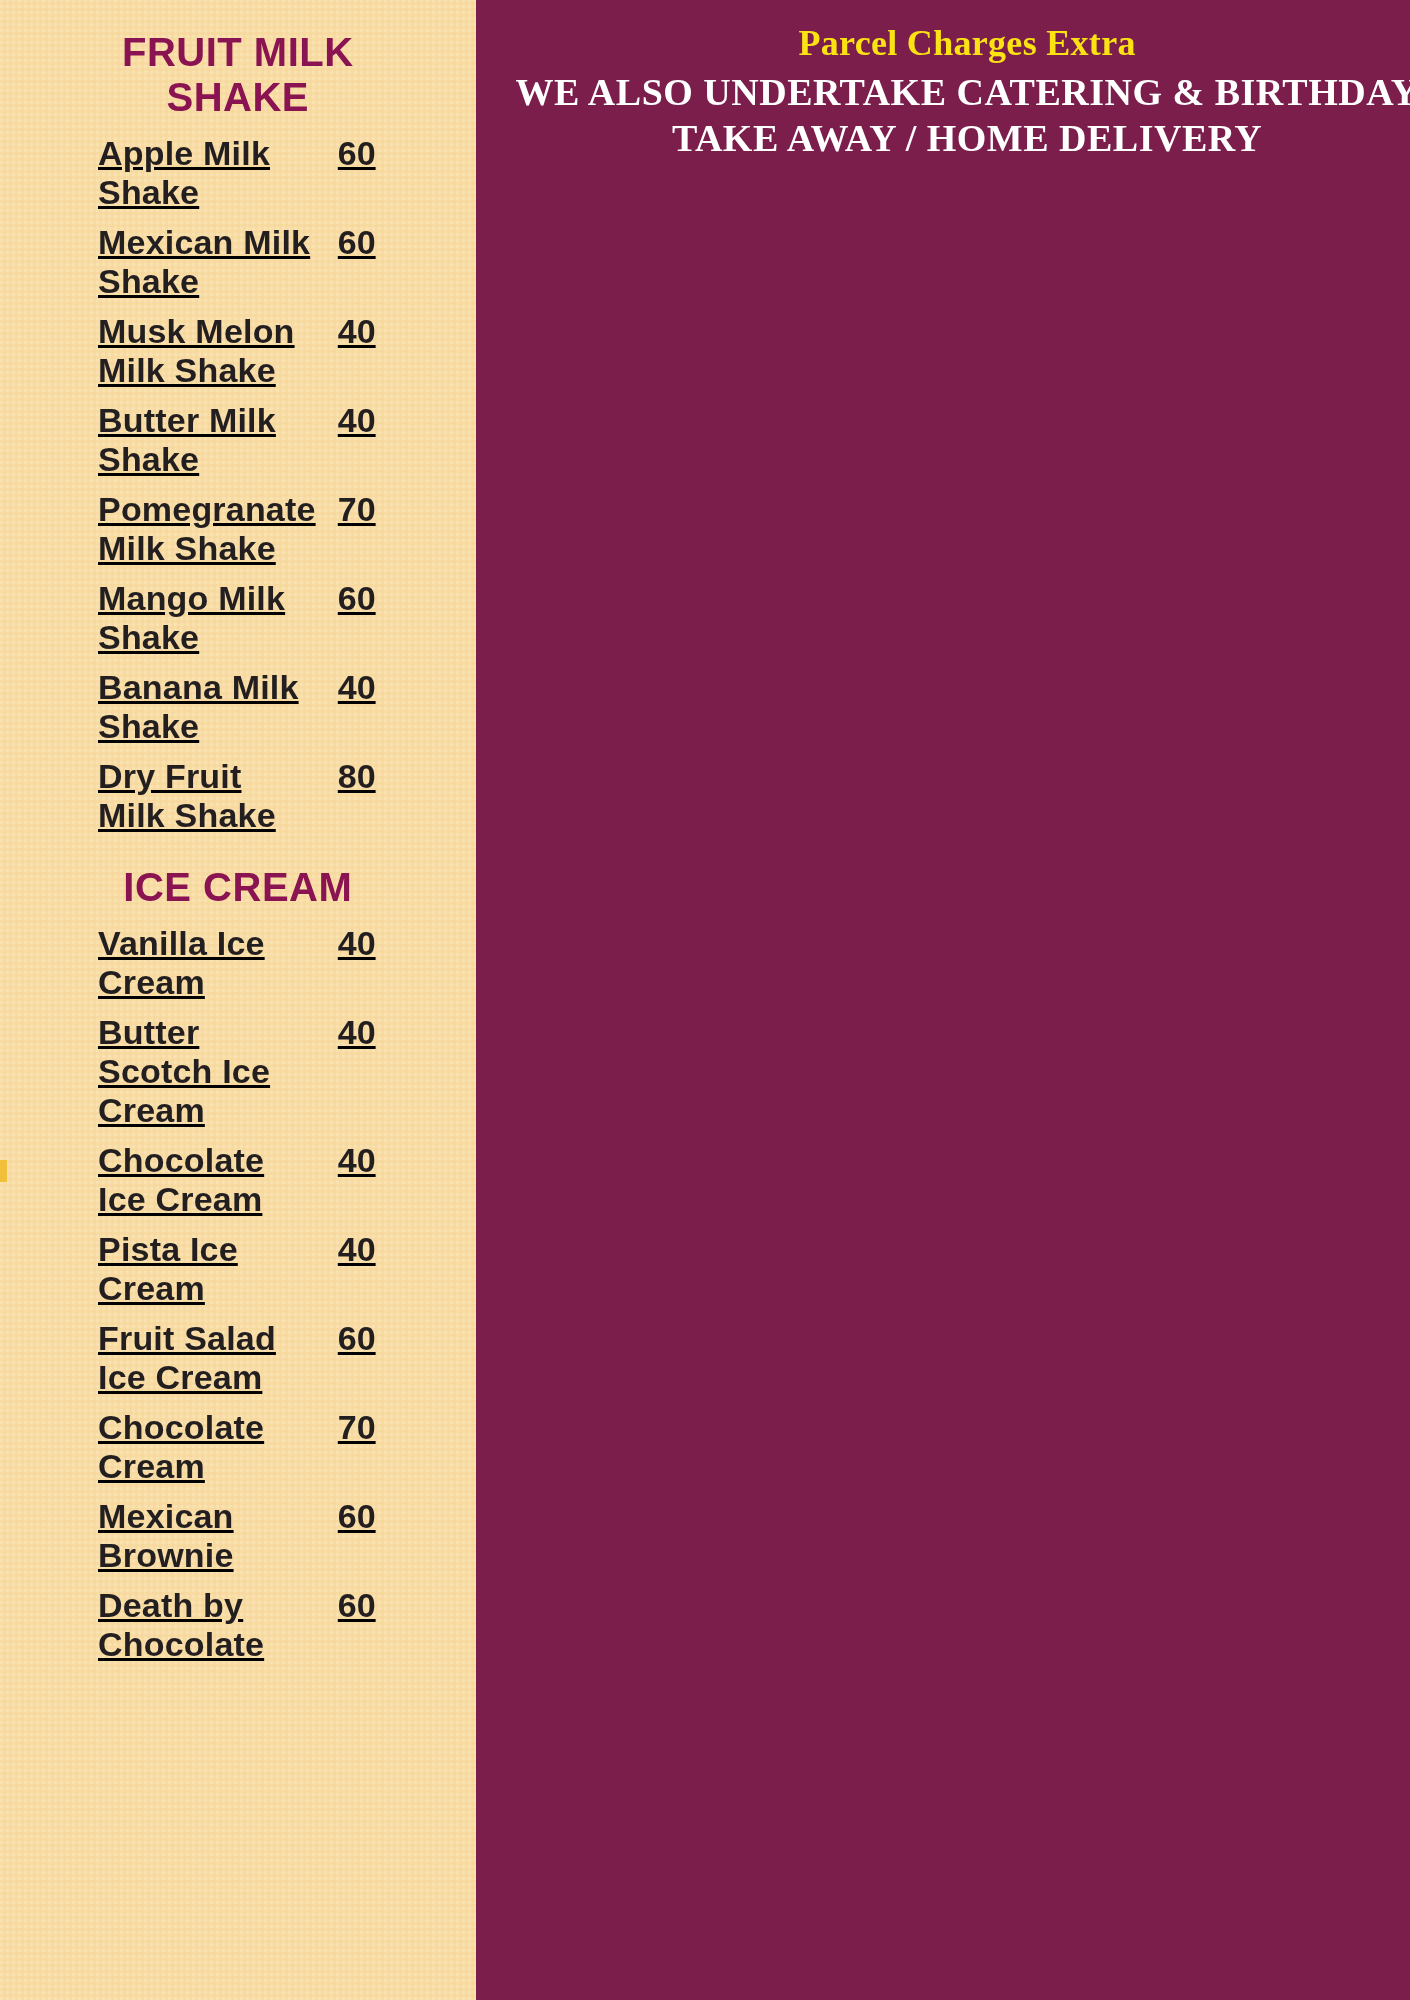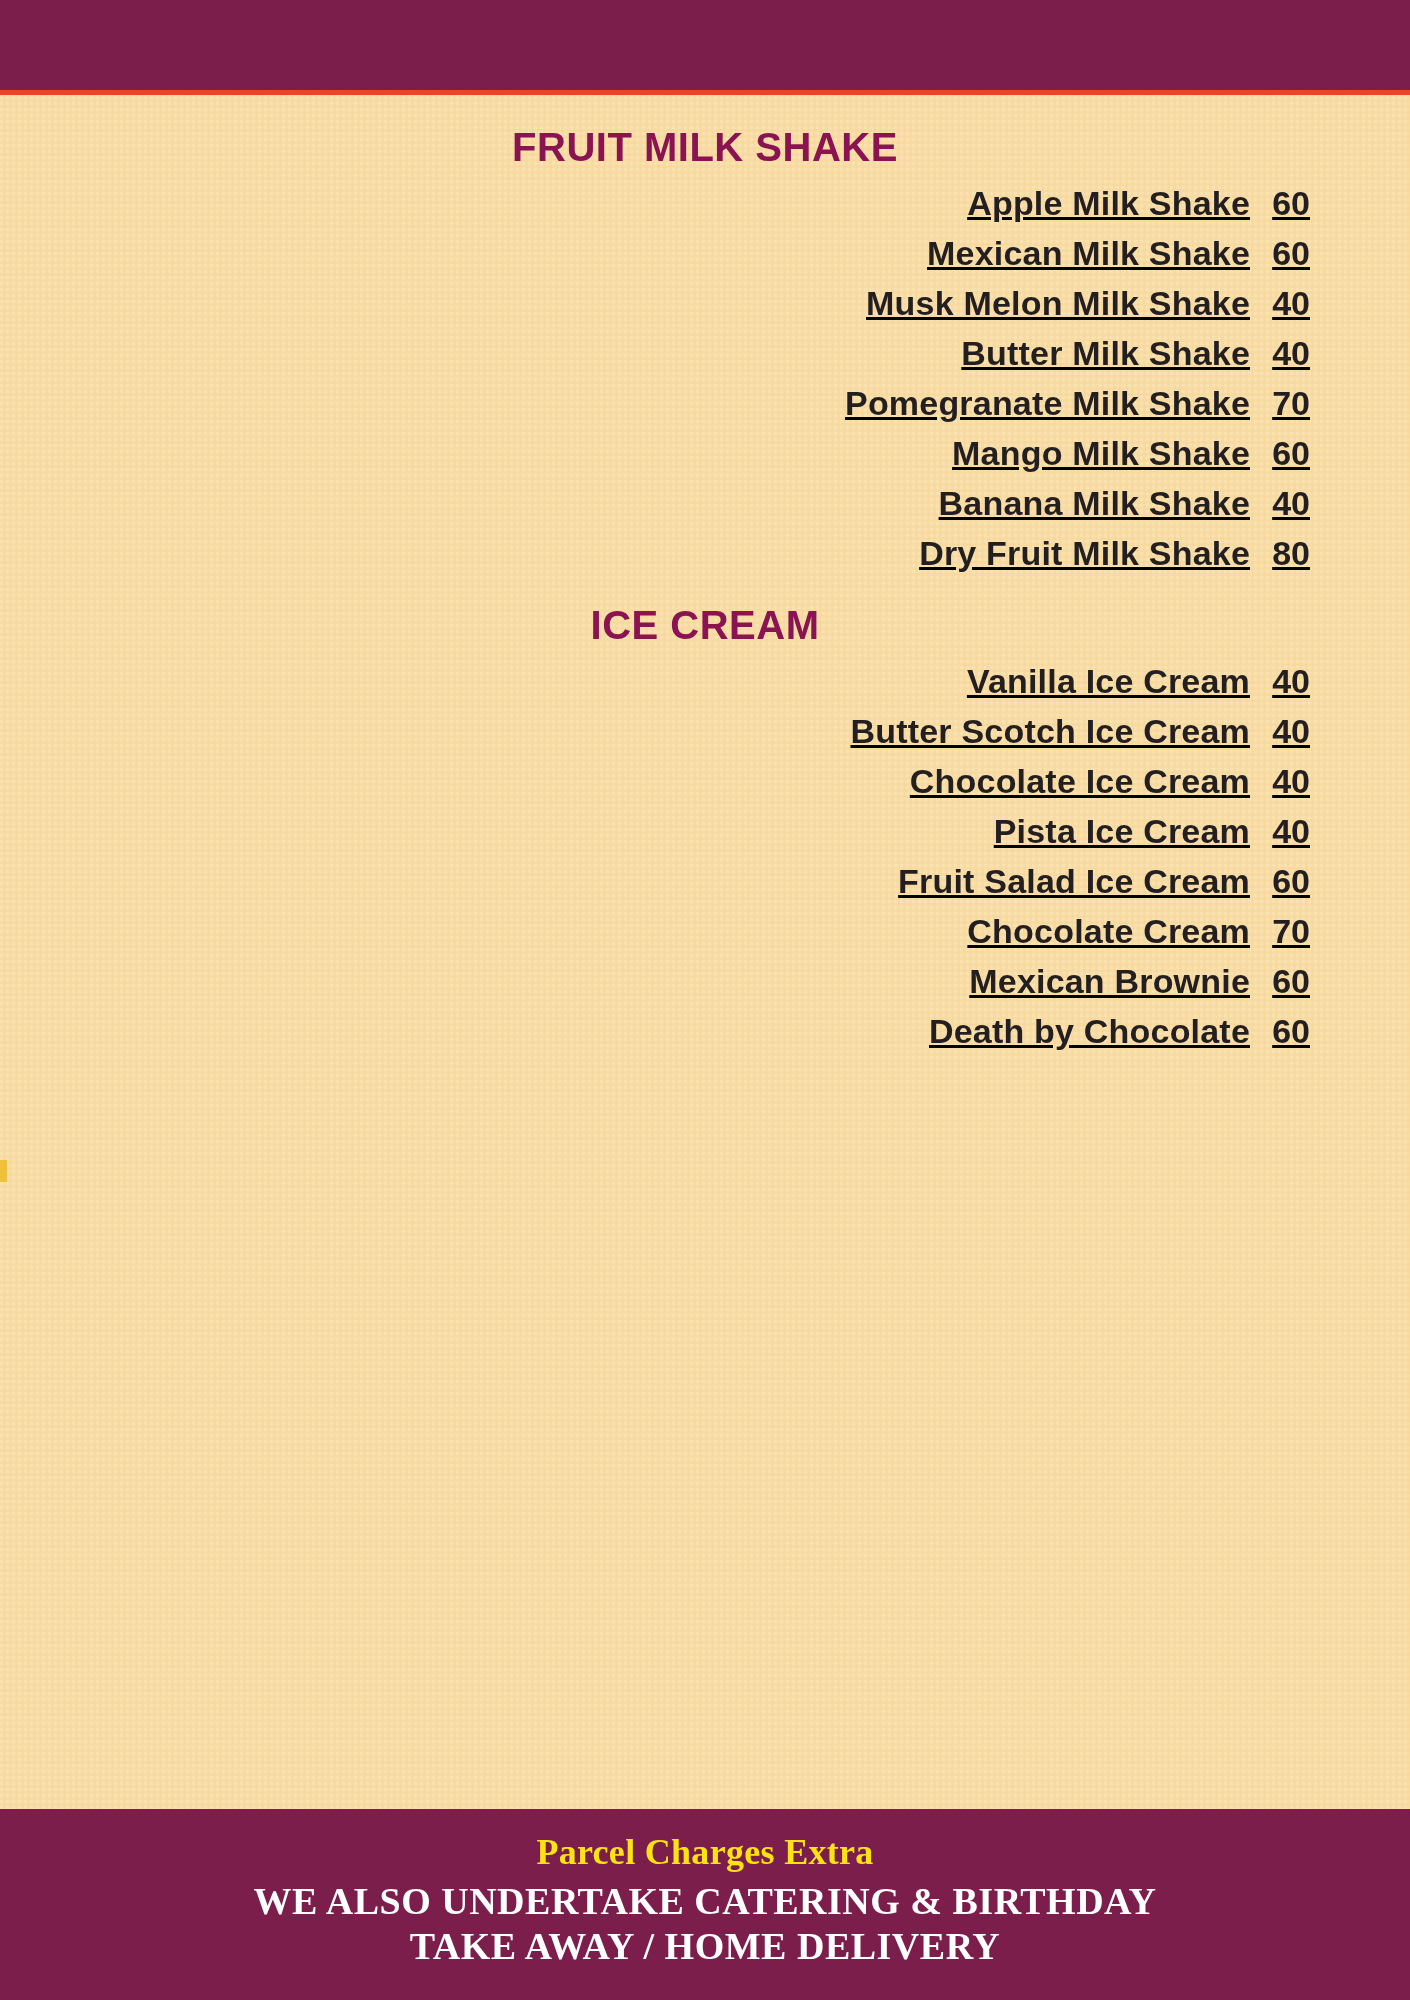--- a/index.html
+++ b/index.html
@@ -13,21 +13,21 @@
     font-family: "Liberation Sans", sans-serif;
     overflow: hidden;
   }
   .page {
     position: relative;
     width: 1410px;
     height: 2000px;
     box-sizing: border-box;
     background: #7b1e4b;
     display: flex;
-    flex-direction: column;
+    flex-direction: row;
   }
   .top-band {
     height: 90px;
     background: #7b1e4b;
     border-bottom: 5px solid #e8462a;
     flex: 0 0 auto;
   }
   .menu-body {
     flex: 1 1 auto;
     background: #fae2b0;

